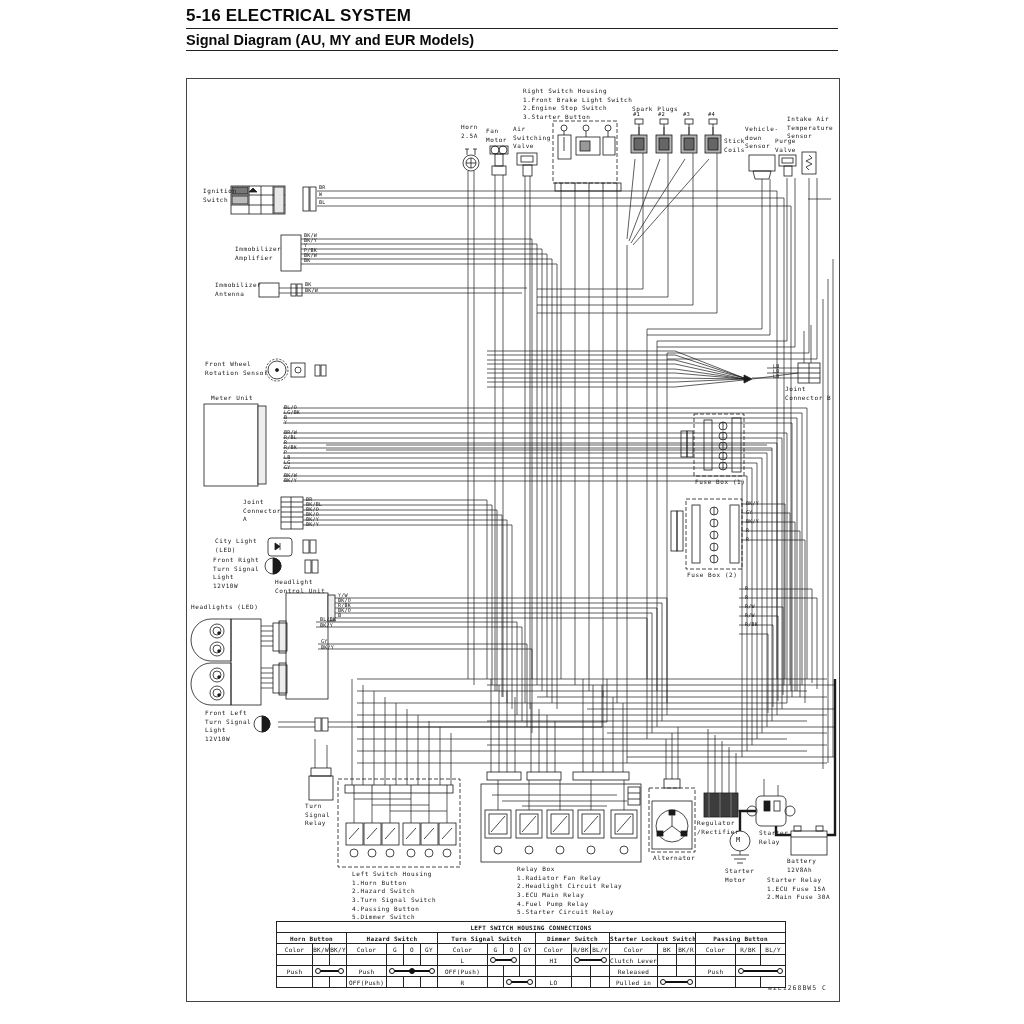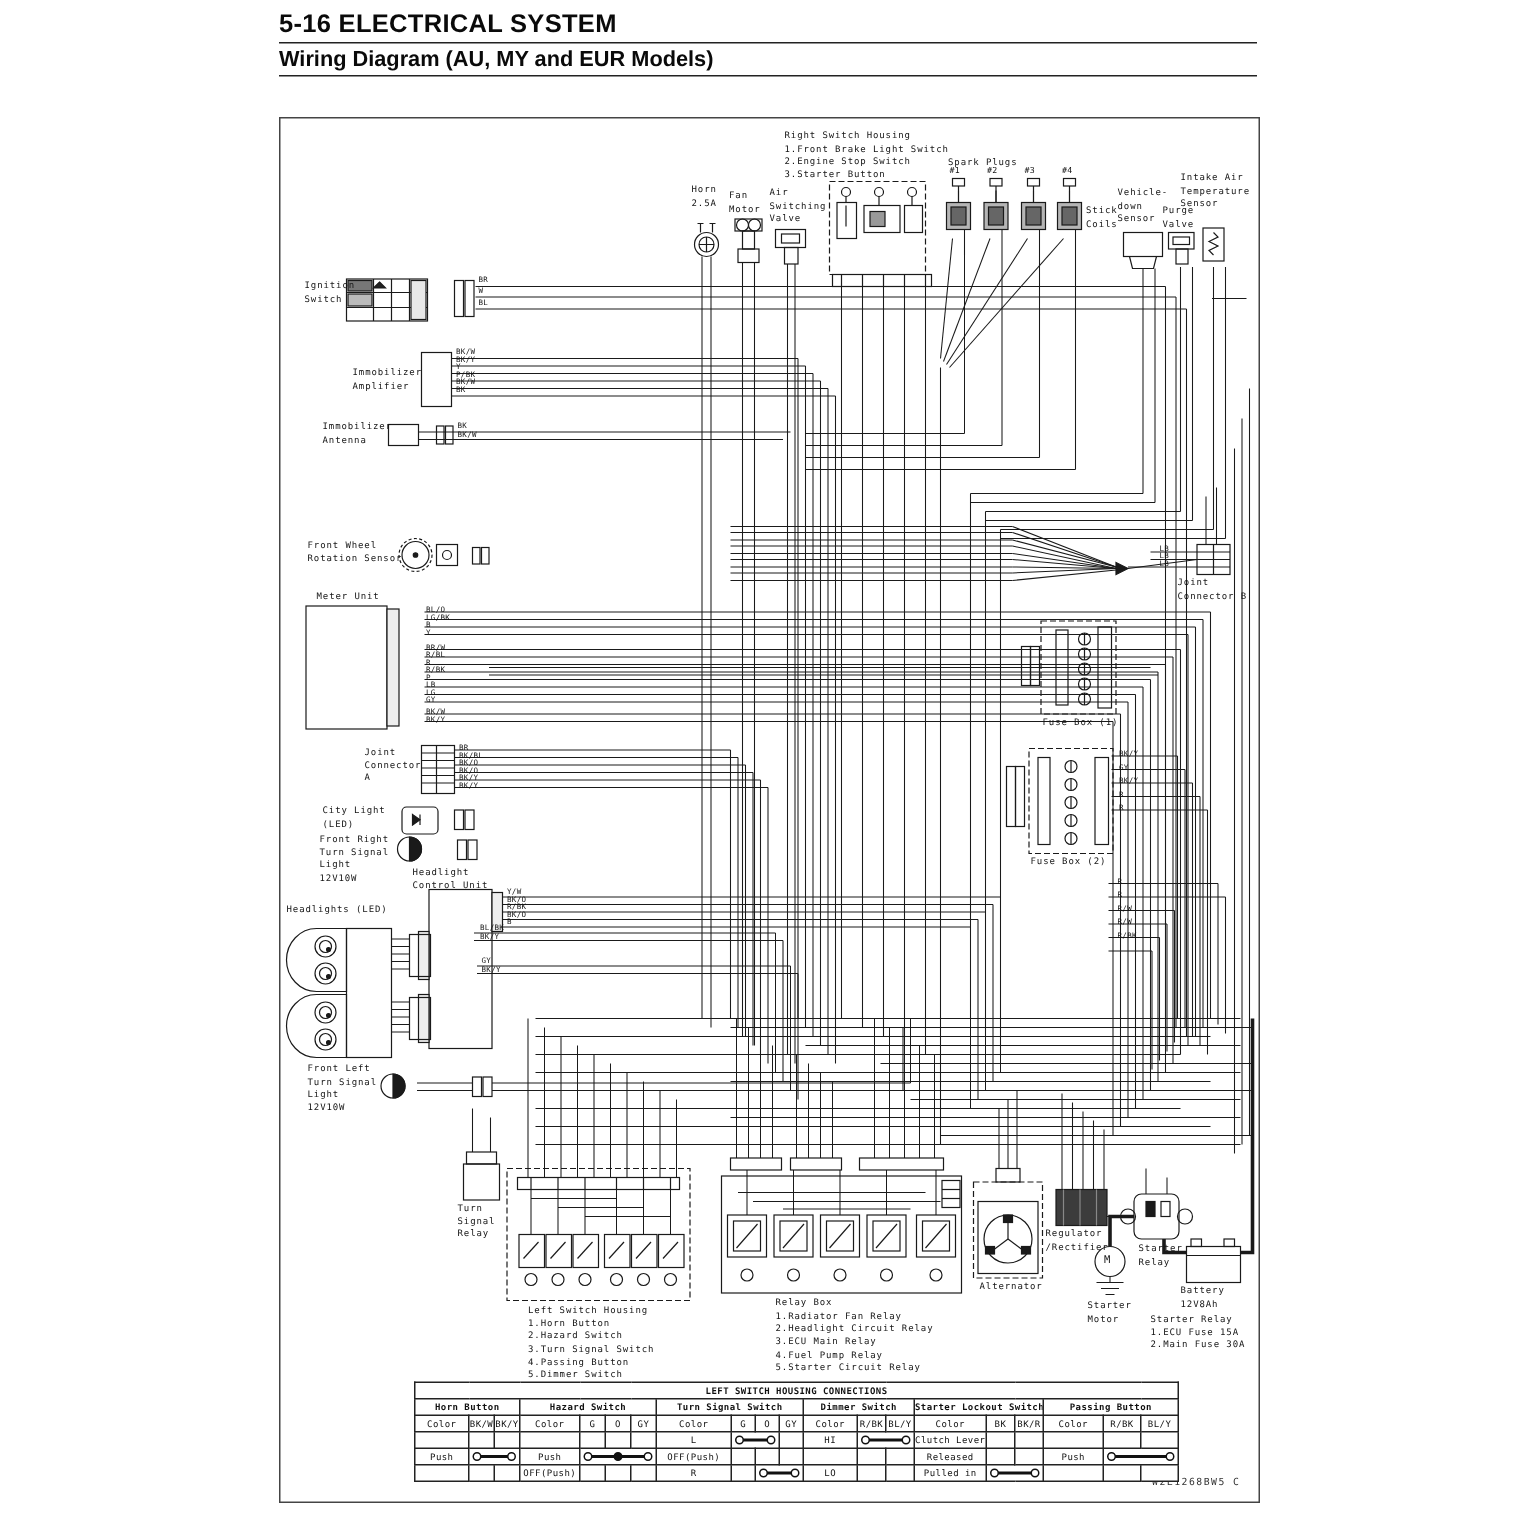--- a/index.html
+++ b/index.html
@@ -29,21 +29,21 @@
   .linkbar i.m{left:50%;margin-left:-3px;background:#111;}
 </style>
 </head>
 <body>
 
 <div class="page">
 
   <div class="hdr">
     <h1>5-16 ELECTRICAL SYSTEM</h1>
     <hr class="rule">
-    <h2>Wiring Diagram (AU, MY and EUR Models)</h2>
+    <h2>Signal Diagram (AU, MY and EUR Models)</h2>
     <hr class="rule">
   </div>
 
   <div class="diagram">
     <svg width="650" height="920" viewBox="0 0 650 920">
       <g id="wires" stroke="#1a1a1a" stroke-width="0.7" fill="none">
           <line x1="130" y1="112" x2="590" y2="112"></line>
           <line x1="130" y1="119" x2="597" y2="119"></line>
           <line x1="130" y1="127" x2="604" y2="127"></line>
           <line x1="114" y1="160" x2="345" y2="160"></line>

